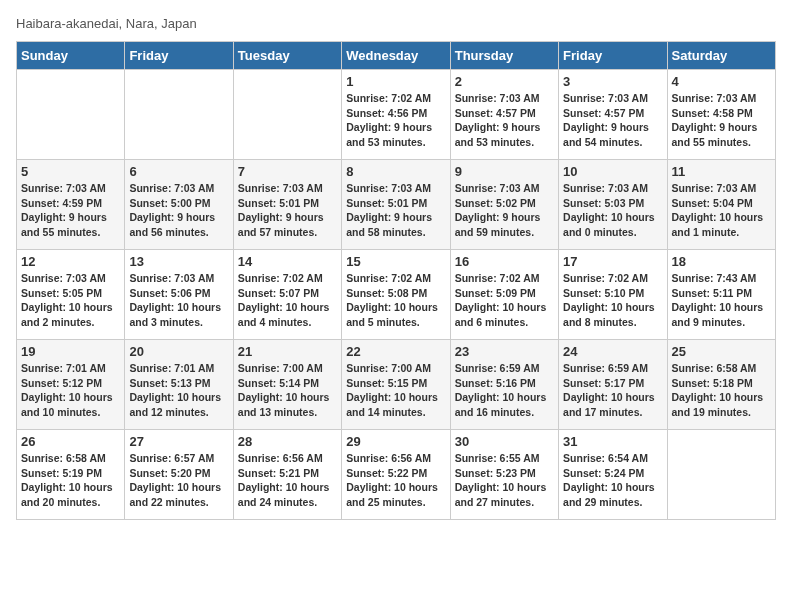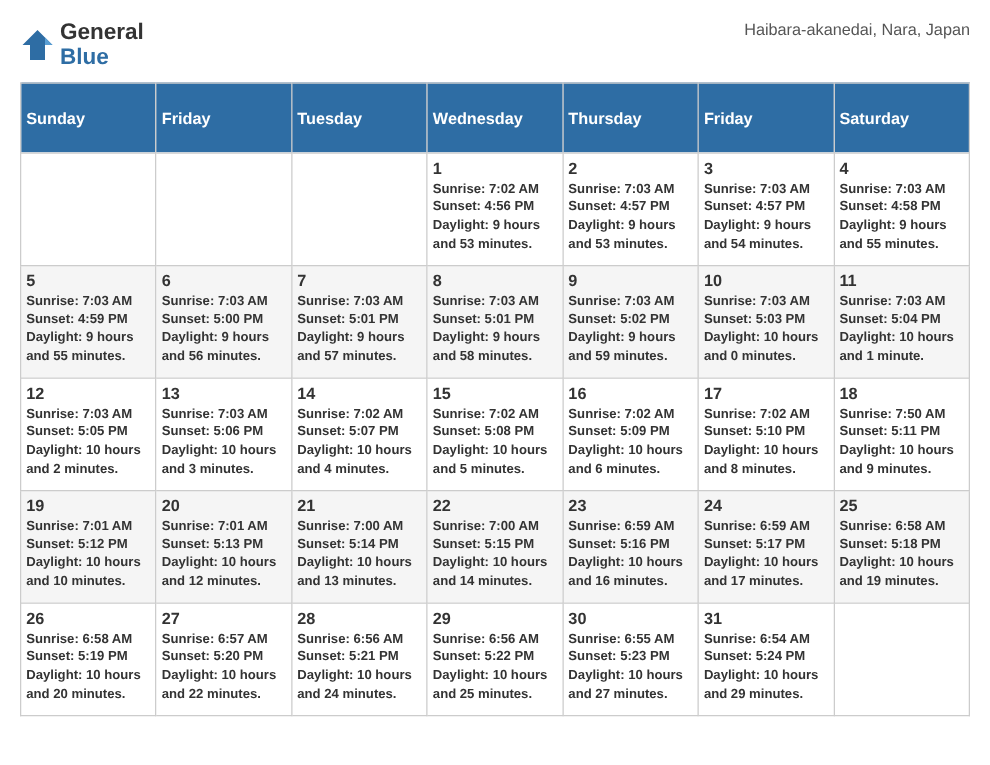--- a/index.html
+++ b/index.html
@@ -54,21 +54,21 @@
     }
     .calendar {
       width: 100%;
       border-collapse: collapse;
       table-layout: fixed;
     }
     .calendar th {
       background: #2e6da4;
       color: #fff;
       font-size: 13px;
-      padding: 20px 4px;
+      padding: 6px 4px;
       text-align: left;
       border: 1px solid #ccc;
     }
     .calendar td {
       border: 1px solid #ccc;
       vertical-align: top;
       padding: 4px;
       height: 90px;
       background: #fff;
     }
@@ -89,30 +89,20 @@
       font-weight: bold;
     }
     td.empty {
       background: #fff;
     }
   </style>
 </head>
 <body>
 
 <div class="header">
-  <div class="logo">
-    <svg class="logo-icon" viewBox="0 0 28 28">
-      <polygon points="14,2 26,14 20,14 20,26 8,26 8,14 2,14" fill="#2e6da4"></polygon>
-      <polygon points="20,8 26,14 20,14" fill="#5a9fd4"></polygon>
-    </svg>
-    <div class="logo-text">
-      <span class="logo-general">General</span>
-      <span class="logo-blue">Blue</span>
-    </div>
-  </div>
   <div class="title-block">
     <div class="location">Haibara-akanedai, Nara, Japan</div>
   </div>
 </div>
 
 <table class="calendar">
   <thead>
     <tr>
         <th>Sunday</th>
         <th>Friday</th>
@@ -229,21 +219,21 @@
 Daylight: 10 hours and 6 minutes.</div>
         </td>
         <td>
           <span class="day-num">17</span>
           <div class="day-info">Sunrise: 7:02 AM
 Sunset: 5:10 PM
 Daylight: 10 hours and 8 minutes.</div>
         </td>
         <td>
           <span class="day-num">18</span>
-          <div class="day-info">Sunrise: 7:50 AM
+          <div class="day-info">Sunrise: 7:43 AM
 Sunset: 5:11 PM
 Daylight: 10 hours and 9 minutes.</div>
         </td>
       </tr>
       <tr>
         <td>
           <span class="day-num">19</span>
           <div class="day-info">Sunrise: 7:01 AM
 Sunset: 5:12 PM
 Daylight: 10 hours and 10 minutes.</div>

